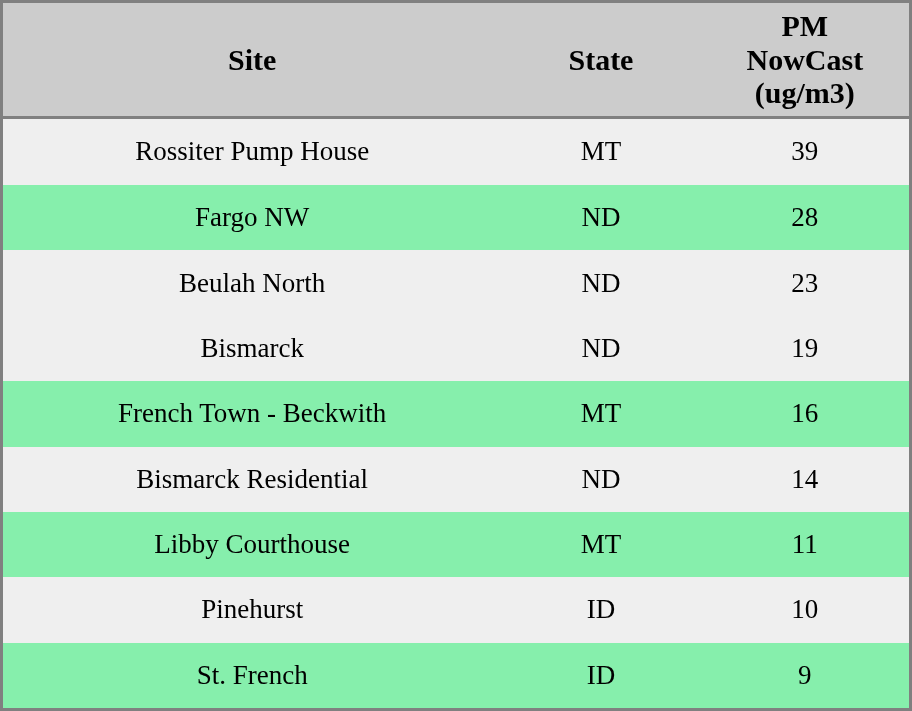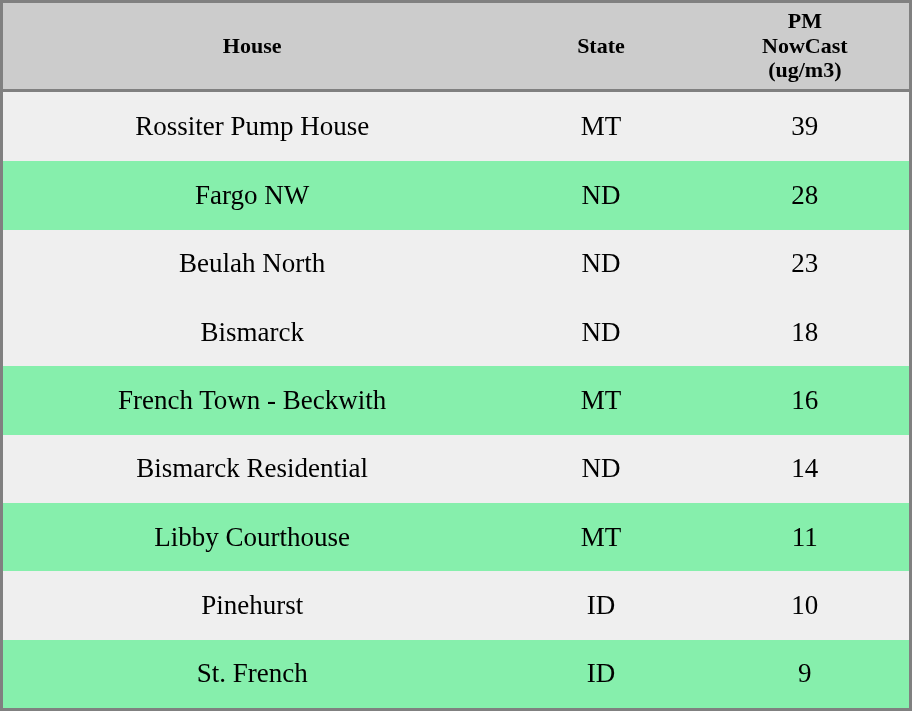--- a/index.html
+++ b/index.html
@@ -24,21 +24,21 @@
     width: 100%;
     height: 100%;
     border-collapse: collapse;
     table-layout: fixed;
   }
   table.data-table thead tr {
     background: #cccccc;
   }
   table.data-table thead th {
     font-weight: bold;
-    font-size: 22px;
+    font-size: 30px;
     color: #000000;
     text-align: center;
     vertical-align: middle;
     border-bottom: 3px solid #808080;
     padding: 6px 4px;
     line-height: 1.12;
   }
   col.col-site   { width: 55%; }
   col.col-state  { width: 22%; }
   col.col-value  { width: 23%; }
@@ -64,21 +64,21 @@
 
 <div class="table-wrap">
   <table class="data-table">
     <colgroup>
       <col class="col-site">
       <col class="col-state">
       <col class="col-value">
     </colgroup>
     <thead>
       <tr>
-        <th>House</th>
+        <th>Site</th>
         <th>State</th>
         <th>
           <span class="hdr-line">PM</span>
           <span class="hdr-line">NowCast</span>
           <span class="hdr-line">(ug/m3)</span>
         </th>
       </tr>
     </thead>
     <tbody>
       <tr class="row-odd">
@@ -92,21 +92,21 @@
         <td>28</td>
       </tr>
       <tr class="row-odd">
         <td>Beulah North</td>
         <td>ND</td>
         <td>23</td>
       </tr>
       <tr class="row-odd">
         <td>Bismarck</td>
         <td>ND</td>
-        <td>18</td>
+        <td>19</td>
       </tr>
       <tr class="row-even">
         <td>French Town - Beckwith</td>
         <td>MT</td>
         <td>16</td>
       </tr>
       <tr class="row-odd">
         <td>Bismarck Residential</td>
         <td>ND</td>
         <td>14</td>

